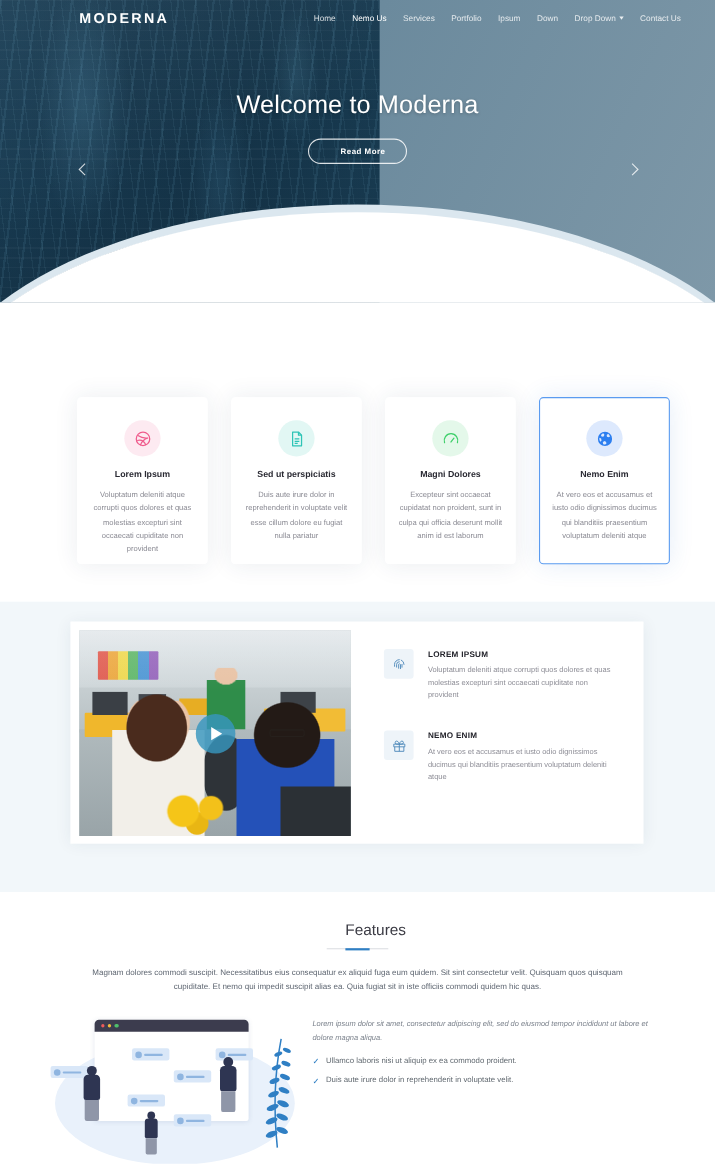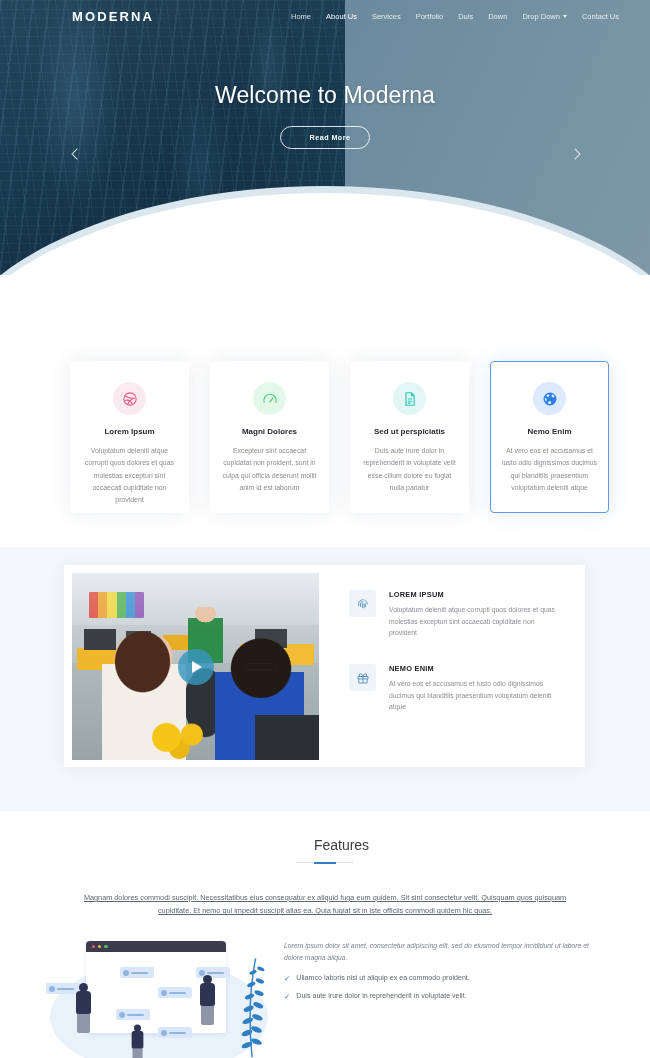--- a/index.html
+++ b/index.html
@@ -228,22 +228,22 @@
   .sec-head { text-align: center; padding-top: 26px; }
   .sec-title { font-size: 14px; color: #3b3b44; font-weight: 400; margin-left: 33px; }
   .sec-rule {
     width: 56px; height: 1px; background: #dcdfe3; margin: 9px auto 0; position: relative;
   }
   .sec-rule::after {
     content: ""; position: absolute; left: 50%; transform: translateX(-50%);
     top: -0.5px; width: 22px; height: 2px; background: #2f7fc4;
   }
   .sec-desc {
-    margin: 28px auto 0; width: 494px; text-align: center;
-    font-size: 7.3px; line-height: 1.8; color: #5d6570; text-decoration: underline;
+    margin: 14px auto 0; width: 494px; text-align: center;
+    font-size: 7.3px; line-height: 1.8; color: #5d6570;
   }
   .feat-body { display: flex; margin-top: 14px; padding: 0 44px; gap: 10px; }
   .illus { width: 230px; height: 150px; position: relative; flex: none; }
   .illus-blob {
     position: absolute; left: 6px; top: 30px; width: 218px; height: 112px;
     background: #e9f1fb; border-radius: 50%;
   }
   .browser {
     position: absolute; left: 42px; top: 10px; width: 140px; height: 92px;
     background: #fff; border-radius: 4px 4px 2px 2px;
@@ -285,30 +285,30 @@
     <div class="hero-bg-left"></div>
     <div class="hero-glass"></div>
 
     <nav class="navbar">
       <div class="brand">MODERNA</div>
       <div class="nav-links">
         <a class="nav-link" href="#">
             <span>Home</span>
           </a>
         <a class="nav-link active" href="#">
-            <span>About Us</span>
+            <span>Nemo Us</span>
           </a>
         <a class="nav-link" href="#">
             <span>Services</span>
           </a>
         <a class="nav-link" href="#">
             <span>Portfolio</span>
           </a>
         <a class="nav-link" href="#">
-            <span>Duis</span>
+            <span>Ipsum</span>
           </a>
         <a class="nav-link" href="#">
             <span>Down</span>
           </a>
         <a class="nav-link" href="#">
           <span>Drop Down</span>
           <span class="caret"></span>
         </a>
         <a class="nav-link" href="#">
             <span>Contact Us</span>
@@ -338,43 +338,43 @@
 
       <div class="card">
         <div class="card-icon" style="background:#fdeaf1;color:#ef5b8c">
           <svg viewBox="0 0 24 24" fill="none" stroke="currentColor" stroke-width="1.7">
             <circle cx="12" cy="12" r="9.2"></circle>
             <path d="M5 7.5c4.5 3 9.5 4 14 3.3M8.3 20.6C10 16 13 12.5 18.6 10.6M4 14.2c5.5-1.6 9.6.6 11.8 6.2"></path>
           </svg>
         </div>
         <div class="card-title">Lorem Ipsum</div>
         <div class="card-text">Voluptatum deleniti atque corrupti quos dolores et quas molestias excepturi sint occaecati cupiditate non provident</div>
-      </div>
-
-      <div class="card">
-        <div class="card-icon" style="background:#e4f8ea;color:#3ecf6a">
-          <svg viewBox="0 0 24 24" fill="none" stroke="currentColor" stroke-width="1.7" stroke-linecap="round">
-            <path d="M3.2 17.2a9.3 9.3 0 1 1 17.6 0"></path>
-            <path d="M12 16.2l4-5.1"></path>
-          </svg>
-        </div>
-        <div class="card-title">Magni Dolores</div>
-        <div class="card-text">Excepteur sint occaecat cupidatat non proident, sunt in culpa qui officia deserunt mollit anim id est laborum</div>
       </div>
 
       <div class="card">
         <div class="card-icon" style="background:#e2f7f4;color:#2ec4b6">
           <svg viewBox="0 0 24 24" fill="none" stroke="currentColor" stroke-width="1.7" stroke-linejoin="round">
             <path d="M6 2.6h8l4.2 4.2v14.6H6z"></path>
             <path d="M14 2.6v4.4h4.2"></path>
             <path d="M8.8 12h6.4M8.8 15.3h6.4M8.8 18.2h4.2"></path>
           </svg>
         </div>
         <div class="card-title">Sed ut perspiciatis</div>
         <div class="card-text">Duis aute irure dolor in reprehenderit in voluptate velit esse cillum dolore eu fugiat nulla pariatur</div>
+      </div>
+
+      <div class="card">
+        <div class="card-icon" style="background:#e4f8ea;color:#3ecf6a">
+          <svg viewBox="0 0 24 24" fill="none" stroke="currentColor" stroke-width="1.7" stroke-linecap="round">
+            <path d="M3.2 17.2a9.3 9.3 0 1 1 17.6 0"></path>
+            <path d="M12 16.2l4-5.1"></path>
+          </svg>
+        </div>
+        <div class="card-title">Magni Dolores</div>
+        <div class="card-text">Excepteur sint occaecat cupidatat non proident, sunt in culpa qui officia deserunt mollit anim id est laborum</div>
       </div>
 
       <div class="card active">
         <div class="card-icon" style="background:#dde9fd;color:#2d7ff0">
           <svg viewBox="0 0 24 24" fill="currentColor">
             <path d="M12 2.3A9.7 9.7 0 1 0 21.7 12 9.71 9.71 0 0 0 12 2.3Zm6.9 6.3-2.1 1.3-2.1-.9-.4-2.4 2-1.6a8.1 8.1 0 0 1 2.6 3.6ZM9.6 4.4l1.6 1.9-1 2.3-2.5.5-1.3-2a8.06 8.06 0 0 1 3.2-2.7ZM4.3 12a7.9 7.9 0 0 1 .2-1.7l2.2 1 .6 2.8-1.6 1.8A7.93 7.93 0 0 1 4.3 12Zm5.3 7.3-.7-2.4 1.9-1.9 2.6.8.6 2.4-1.7 1.4a7.88 7.88 0 0 1-2.7-.3Z"></path>
           </svg>
         </div>
         <div class="card-title">Nemo Enim</div>
         <div class="card-text">At vero eos et accusamus et iusto odio dignissimos ducimus qui blanditiis praesentium voluptatum deleniti atque</div>

